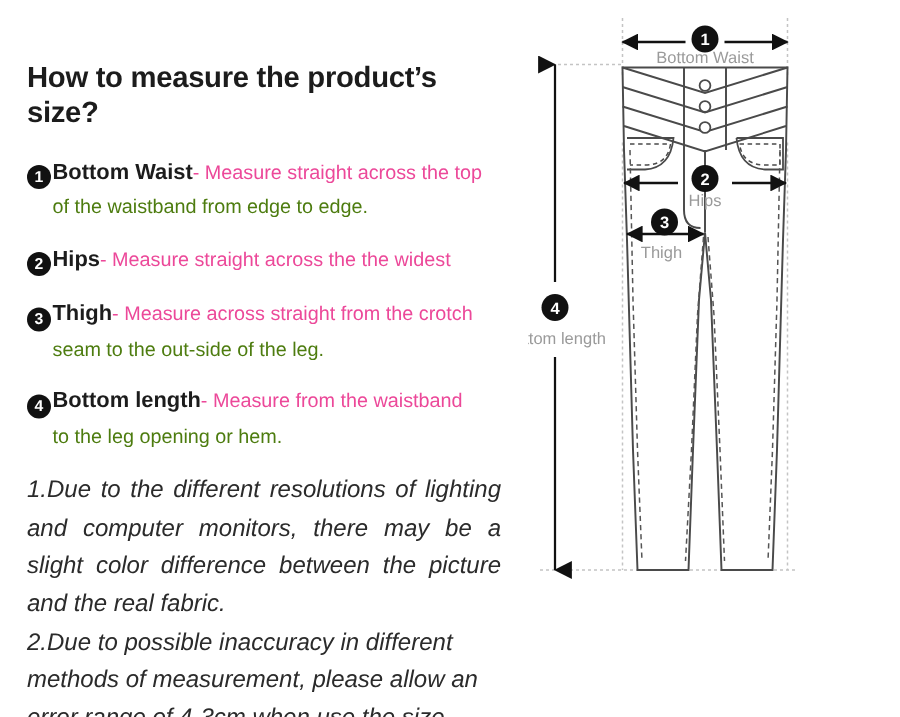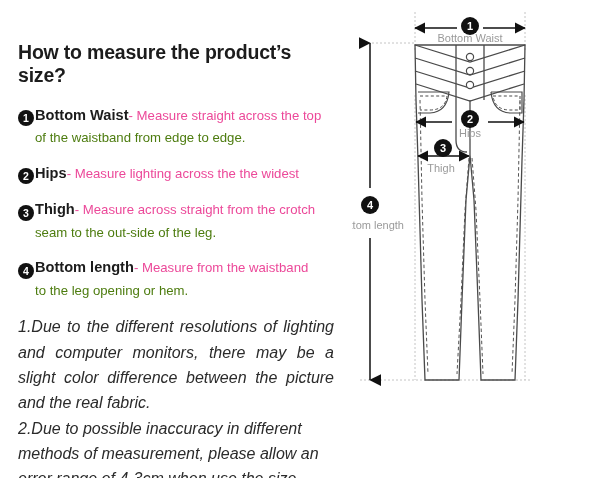--- a/index.html
+++ b/index.html
@@ -105,21 +105,21 @@
 
     <div class="item">
       <div class="item-line">
         <span class="badge">1</span><span class="item-label">Bottom Waist</span><span class="item-desc">- Measure straight across the top</span>
         <span class="item-cont">of the waistband from edge to edge.</span>
       </div>
     </div>
 
     <div class="item">
       <div class="item-line">
-        <span class="badge">2</span><span class="item-label">Hips</span><span class="item-desc">- Measure lighting across the the widest</span>
+        <span class="badge">2</span><span class="item-label">Hips</span><span class="item-desc">- Measure straight across the the widest</span>
       </div>
     </div>
 
     <div class="item">
       <div class="item-line">
         <span class="badge">3</span><span class="item-label">Thigh</span><span class="item-desc">- Measure across straight from the crotch</span>
         <span class="item-cont">seam to the out-side of the leg.</span>
       </div>
     </div>
 

